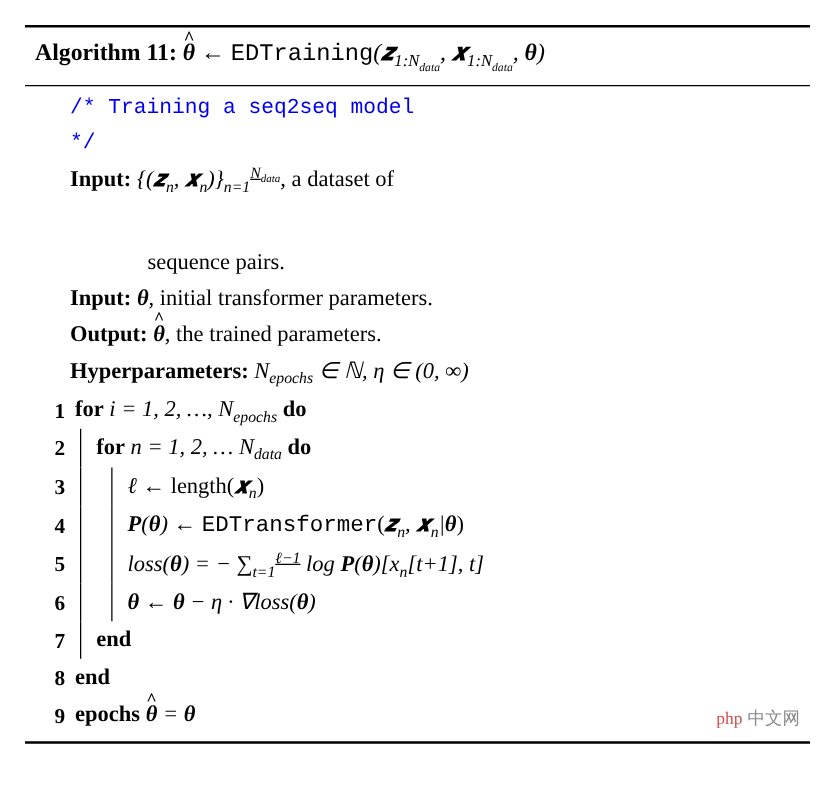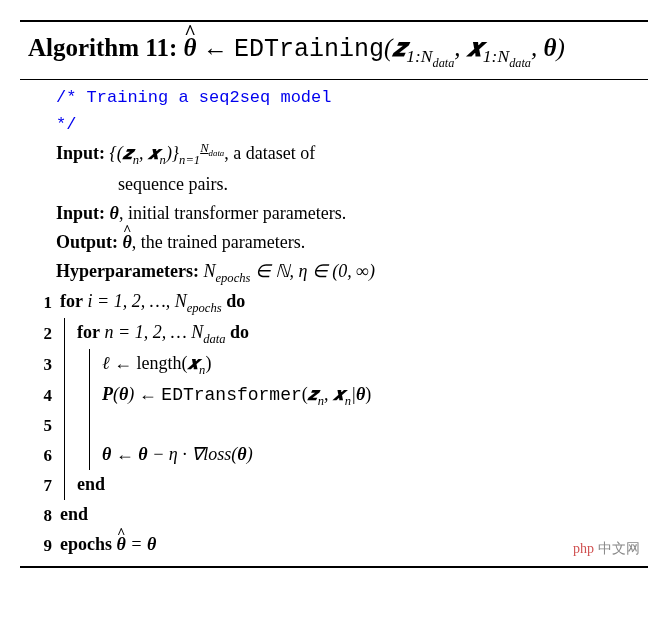--- a/index.html
+++ b/index.html
@@ -16,21 +16,21 @@
       line-height: 1.6;
     }
     .algorithm-box {
       border-top: 2px solid #000;
       border-bottom: 2px solid #000;
       position: relative;
     }
     .header {
       border-bottom: 1.5px solid #000;
       padding: 6px 8px;
-      font-size: 25px;
+      font-size: 19px;
     }
     .header b {
       font-weight: bold;
     }
     .body-content {
       padding: 4px 8px 6px 8px;
     }
     .comment {
       color: #0000ee;
       font-family: 'Courier New', monospace;
@@ -66,20 +66,21 @@
       flex: 1;
     }
     .content.noindent {
       padding-left: 8px;
     }
     .input-line {
       padding-left: 28px;
     }
     .input-cont {
       padding-left: 90px;
+      margin-top: 36px;
     }
     .math {
       font-style: italic;
       font-family: Georgia, serif;
     }
     .bold { font-weight: bold; }
     .tt { font-family: 'Courier New', monospace; font-style: normal; }
     .sub { font-size: 0.7em; vertical-align: sub; }
     .sup { font-size: 0.7em; vertical-align: super; text-decoration: underline; }
     .watermark {
@@ -179,20 +180,23 @@
       <div class="indent-bar" style="margin-left:24px;"></div>
       <div class="content">
         <span class="math"><b><i>P</i></b>(<b>θ</b>) ← </span><span class="tt">EDTransformer</span>(<span class="math"><b>𝒛</b><span class="sub"><i>n</i></span>, <b>𝒙</b><span class="sub"><i>n</i></span>|<b>θ</b></span>)
       </div>
     </div>
 
     <div class="line">
       <div class="lineno">5</div>
       <div class="indent-bar"></div>
       <div class="indent-bar" style="margin-left:24px;"></div>
+      <div class="content">
+        <span class="math">loss(<b>θ</b>) = − ∑<span class="sub"><i>t</i>=1</span><span class="sup">ℓ−1</span> log <b><i>P</i></b>(<b>θ</b>)[<i>x</i><span class="sub"><i>n</i></span>[<i>t</i>+1], <i>t</i>]</span>
+      </div>
     </div>
 
     <div class="line">
       <div class="lineno">6</div>
       <div class="indent-bar"></div>
       <div class="indent-bar" style="margin-left:24px;"></div>
       <div class="content">
         <span class="math"><b>θ</b> ← <b>θ</b> − <i>η</i> · ∇loss(<b>θ</b>)</span>
       </div>
     </div>

